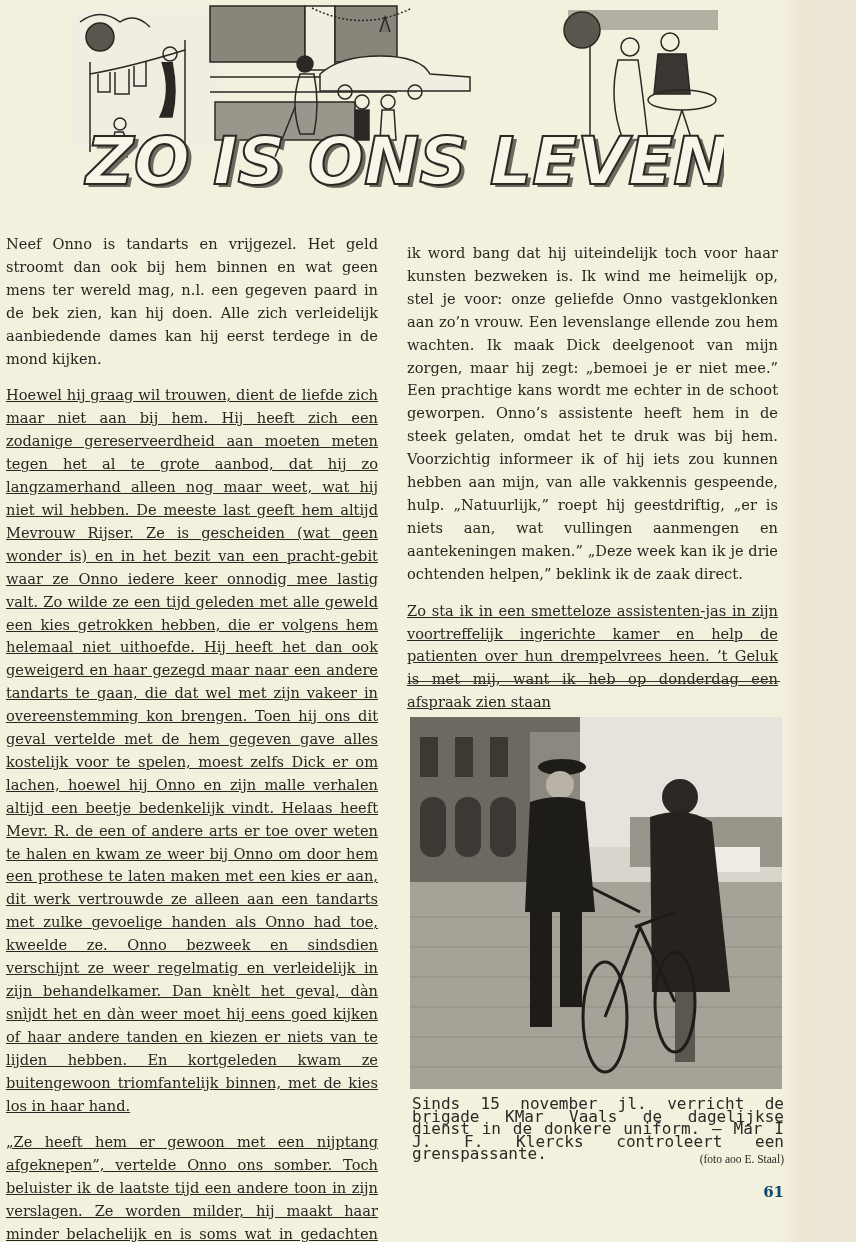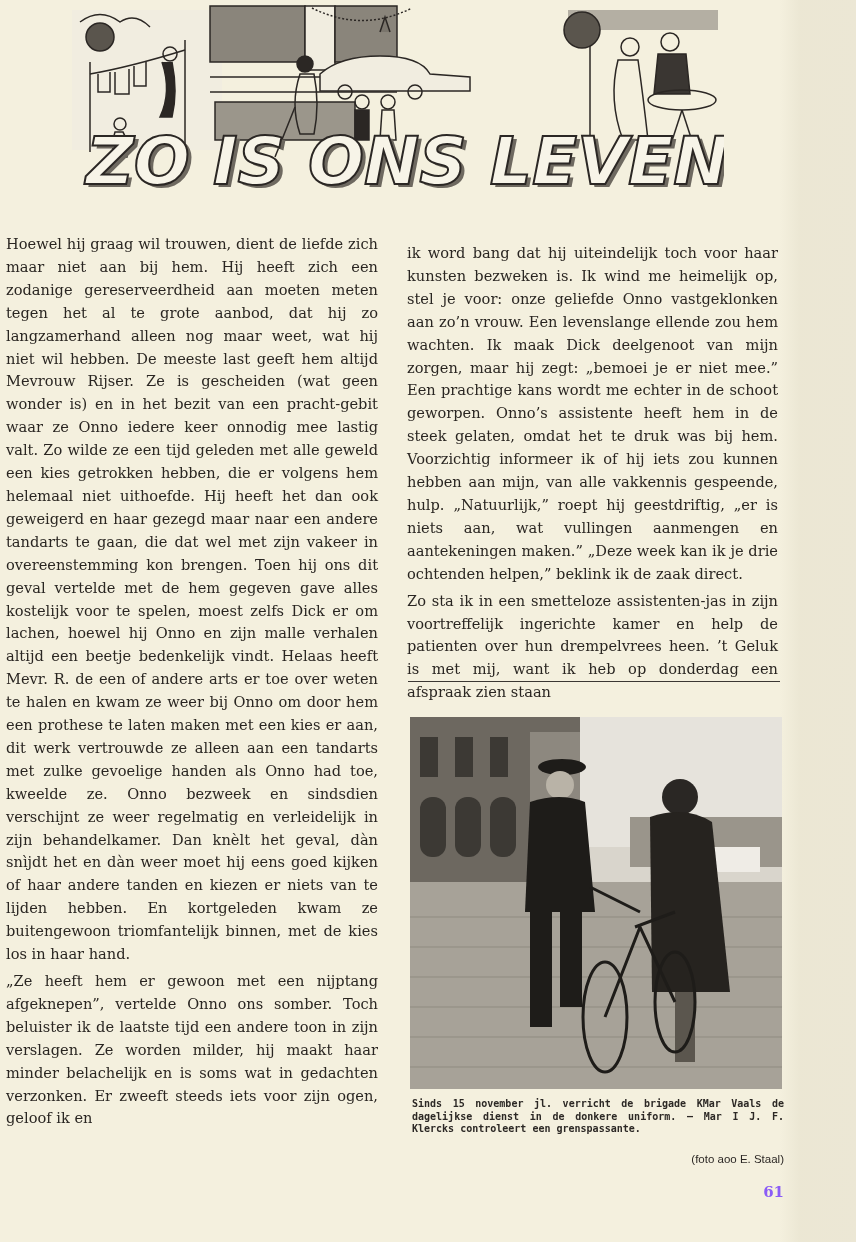--- a/index.html
+++ b/index.html
@@ -21,48 +21,48 @@
   }
   .header-illustration svg { width: 100%; height: 100%; display: block; }
 
   .column {
     position: absolute; font-size: 14.6px; line-height: 22.9px;
     text-align: justify;
   }
   .col-left { left: 6px; top: 233px; width: 372px; }
   .col-right { left: 407px; top: 242px; width: 371px; }
   .column p { margin: 0; text-indent: 0; }
-  .column p + p { margin-top: 4px; }
+  .column p + p { margin-top: 14px; text-decoration: underline; }
 
   .divider {
     position: absolute; left: 408px; top: 681px; width: 372px; height: 1px;
     background: #3b3733;
   }
 
   .photo {
     position: absolute; left: 410px; top: 717px; width: 372px; height: 372px;
     background: #c9c4b8; overflow: hidden;
   }
   .photo svg { width: 100%; height: 100%; display: block; }
 
   .caption {
     position: absolute; left: 412px; top: 1098px; width: 372px;
     font-family: "DejaVu Sans Mono", "Liberation Mono", monospace;
-    font-weight: bold; font-size: 10px; line-height: 12.6px;
+    font-weight: normal; font-size: 16px; line-height: 12.6px;
     color: #2c2825; text-align: justify;
   }
   .credit {
     position: absolute; left: 600px; top: 1153px; width: 184px;
-    text-align: right; font-family: Liberation Sans, sans-serif;
+    text-align: right; font-family: Liberation Serif, serif;
     font-size: 11.5px; color: #2c2825;
   }
   .page-number {
     position: absolute; left: 740px; top: 1183px; width: 44px;
     text-align: right; font-family: "DejaVu Serif", "Liberation Serif", serif;
-    font-size: 15px; font-weight: bold; color: #8b5cf6;
+    font-size: 15px; font-weight: bold; color: #0c4a6e;
   }
 </style>
 </head>
 <body>
 
 <div class="page-bg"></div>
 
 <div class="header-illustration">
   <svg viewBox="0 0 654 188">
 
@@ -120,20 +120,21 @@
     </g>
 
     <g font-family="DejaVu Sans, Liberation Sans, sans-serif" font-weight="bold" font-size="66" font-style="italic">
       <text x="16" y="182" fill="#6e6960" transform="translate(4,3)">ZO IS ONS LEVEN</text>
       <text x="16" y="182" fill="#f7f4e8" stroke="#2b2724" stroke-width="2">ZO IS ONS LEVEN</text>
     </g>
   </svg>
 </div>
 
 <div class="column col-left">
+  <p>Neef Onno is tandarts en vrijgezel. Het geld stroomt dan ook bij hem binnen en wat geen mens ter wereld mag, n.l. een gegeven paard in de bek zien, kan hij doen. Alle zich verleidelijk aanbiedende dames kan hij eerst terdege in de mond kijken.</p>
   <p>Hoewel hij graag wil trouwen, dient de liefde zich maar niet aan bij hem. Hij heeft zich een zodanige gereserveerdheid aan moeten meten tegen het al te grote aanbod, dat hij zo langzamerhand alleen nog maar weet, wat hij niet wil hebben. De meeste last geeft hem altijd Mevrouw Rijser. Ze is gescheiden (wat geen wonder is) en in het bezit van een pracht-gebit waar ze Onno iedere keer onnodig mee lastig valt. Zo wilde ze een tijd geleden met alle geweld een kies getrokken hebben, die er volgens hem helemaal niet uithoefde. Hij heeft het dan ook geweigerd en haar gezegd maar naar een andere tandarts te gaan, die dat wel met zijn vakeer in overeenstemming kon brengen. Toen hij ons dit geval vertelde met de hem gegeven gave alles kostelijk voor te spelen, moest zelfs Dick er om lachen, hoewel hij Onno en zijn malle verhalen altijd een beetje bedenkelijk vindt. Helaas heeft Mevr. R. de een of andere arts er toe over weten te halen en kwam ze weer bij Onno om door hem een prothese te laten maken met een kies er aan, dit werk vertrouwde ze alleen aan een tandarts met zulke gevoelige handen als Onno had toe, kweelde ze. Onno bezweek en sindsdien verschijnt ze weer regelmatig en verleidelijk in zijn behandelkamer. Dan knèlt het geval, dàn snìjdt het en dàn weer moet hij eens goed kijken of haar andere tanden en kiezen er niets van te lijden hebben. En kortgeleden kwam ze buitengewoon triomfantelijk binnen, met de kies los in haar hand.</p>
   <p>„Ze heeft hem er gewoon met een nijptang afgeknepen”, vertelde Onno ons somber. Toch beluister ik de laatste tijd een andere toon in zijn verslagen. Ze worden milder, hij maakt haar minder belachelijk en is soms wat in gedachten verzonken. Er zweeft steeds iets voor zijn ogen, geloof ik en</p>
 </div>
 
 <div class="column col-right">
   <p>ik word bang dat hij uiteindelijk toch voor haar kunsten bezweken is. Ik wind me heimelijk op, stel je voor: onze geliefde Onno vastgeklonken aan zo’n vrouw. Een levenslange ellende zou hem wachten. Ik maak Dick deelgenoot van mijn zorgen, maar hij zegt: „bemoei je er niet mee.” Een prachtige kans wordt me echter in de schoot geworpen. Onno’s assistente heeft hem in de steek gelaten, omdat het te druk was bij hem. Voorzichtig informeer ik of hij iets zou kunnen hebben aan mijn, van alle vakkennis gespeende, hulp. „Natuurlijk,” roept hij geestdriftig, „er is niets aan, wat vullingen aanmengen en aantekeningen maken.” „Deze week kan ik je drie ochtenden helpen,” beklink ik de zaak direct.</p>
   <p>Zo sta ik in een smetteloze assistenten-jas in zijn voortreffelijk ingerichte kamer en help de patienten over hun drempelvrees heen. ’t Geluk is met mij, want ik heb op donderdag een afspraak zien staan</p>
 </div>
 
 <div class="divider"></div>

